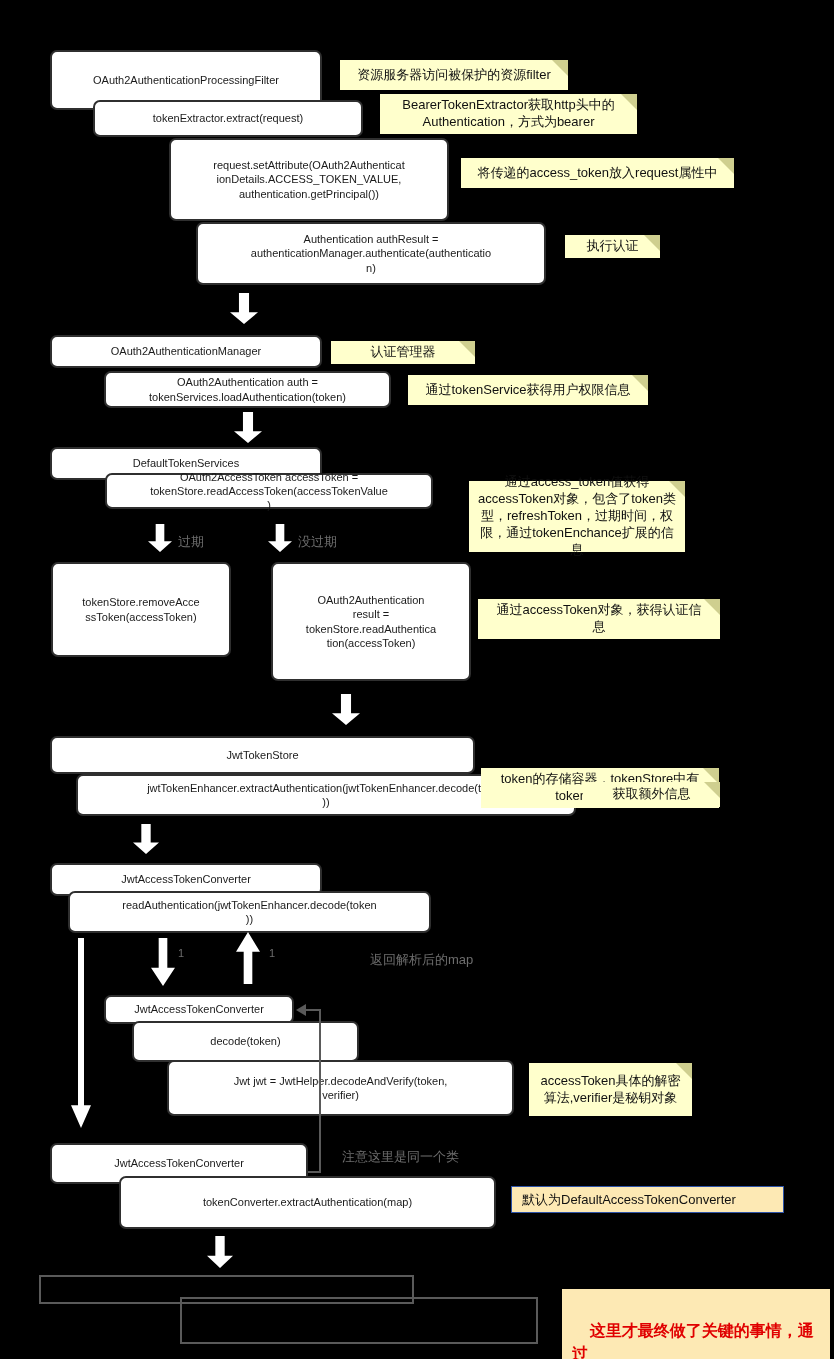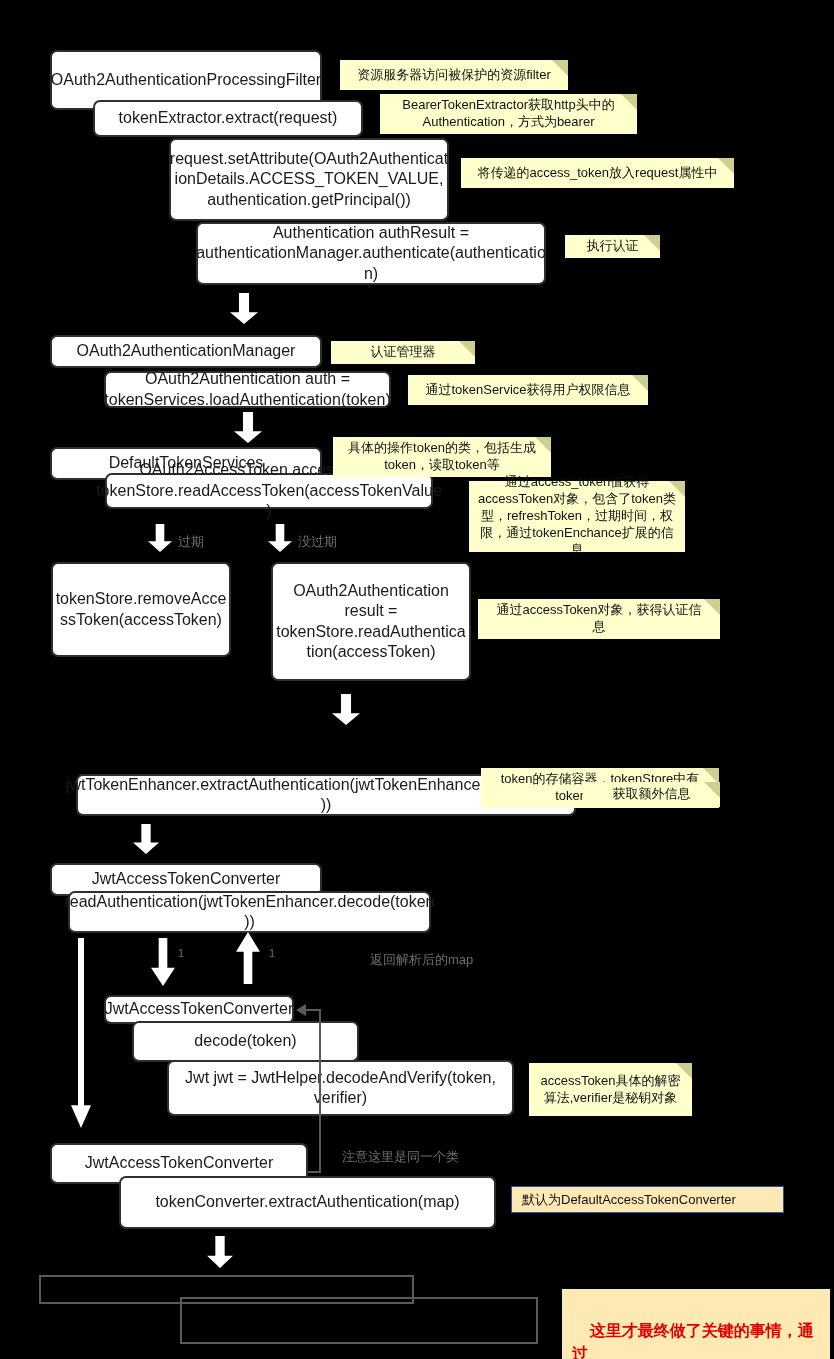--- a/index.html
+++ b/index.html
@@ -16,21 +16,21 @@
     overflow: hidden;
   }
 
   
   .box {
     position: absolute;
     background: #ffffff;
     border: 2px solid #2f2f2f;
     border-radius: 7px;
     color: #1a1a1a;
-    font-size: 16px;
+    font-size: 11px;
     line-height: 1.28;
     display: flex;
     align-items: center;
     justify-content: center;
     text-align: center;
     box-sizing: border-box;
     padding: 2px 6px;
     white-space: pre-wrap;
   }
 
@@ -187,25 +187,20 @@
   </div>
 
   <div class="barrow down" style="left:234px; top:412px; width:28px; height:31px;"></div>
 
   <div class="box" style="left:50px; top:447px; width:272px; height:33px;">DefaultTokenServices</div>
 
   <div class="box" style="left:105px; top:473px; width:328px; height:36px;">OAuth2AccessToken accessToken =
 tokenStore.readAccessToken(accessTokenValue
 )</div>
 
-  <div class="note" style="left:333px; top:437px; width:218px; height:40px;">
-    <span class="fold"></span>
-    <span>具体的操作token的类，包括生成
-token，读取token等</span>
-  </div>
 
   <div class="note" style="left:469px; top:481px; width:216px; height:71px;">
     <span class="fold"></span>
     <span>通过access_token值获得
 accessToken对象，包含了token类
 型，refreshToken，过期时间，权
 限，通过tokenEnchance扩展的信息</span>
   </div>
 
   <div class="barrow down" style="left:148px; top:524px; width:24px; height:28px;"></div>
@@ -223,20 +218,21 @@
 tion(accessToken)</div>
 
   <div class="note" style="left:478px; top:599px; width:242px; height:40px;">
     <span class="fold"></span>
     <span>通过accessToken对象，获得认证信
 息</span>
   </div>
 
   <div class="barrow down" style="left:332px; top:694px; width:28px; height:31px;"></div>
 
+  <div class="box" style="left:50px; top:736px; width:425px; height:38px;">JwtTokenStore</div>
 
   <div class="box" style="left:76px; top:774px; width:500px; height:42px;">jwtTokenEnhancer.extractAuthentication(jwtTokenEnhancer.decode(token
 ))</div>
 
   <div class="note" style="left:481px; top:768px; width:238px; height:40px;">
     <span class="fold"></span>
     <span>token的存储容器，tokenStore中有
 tokenEnchance</span>
   </div>
 

